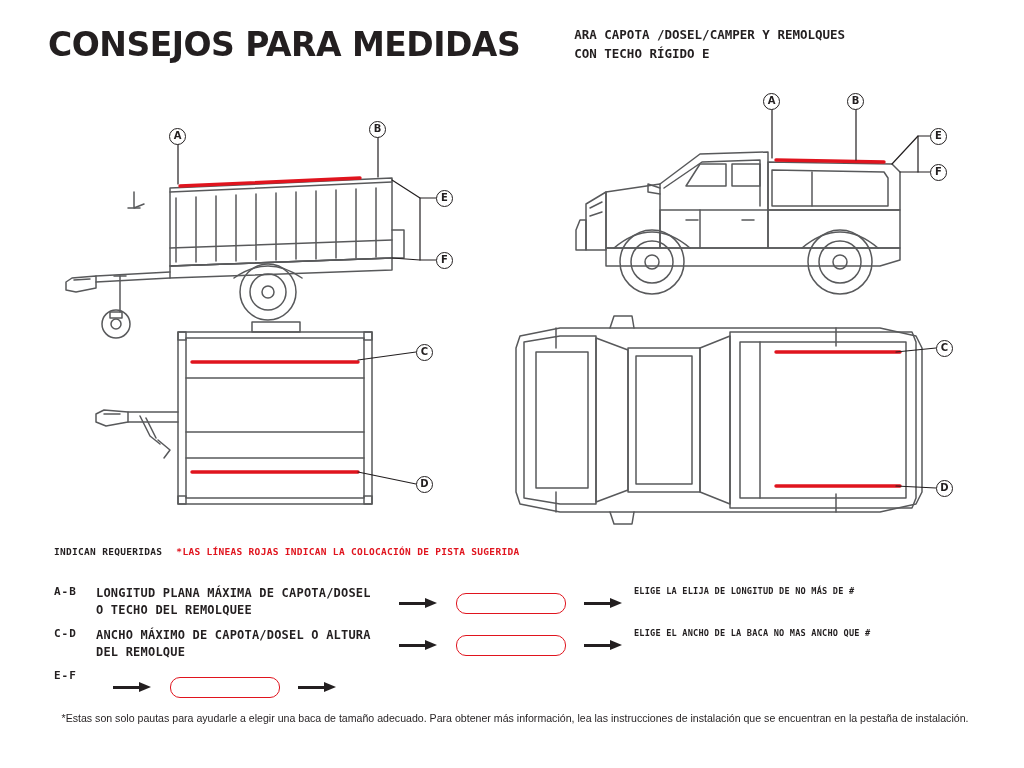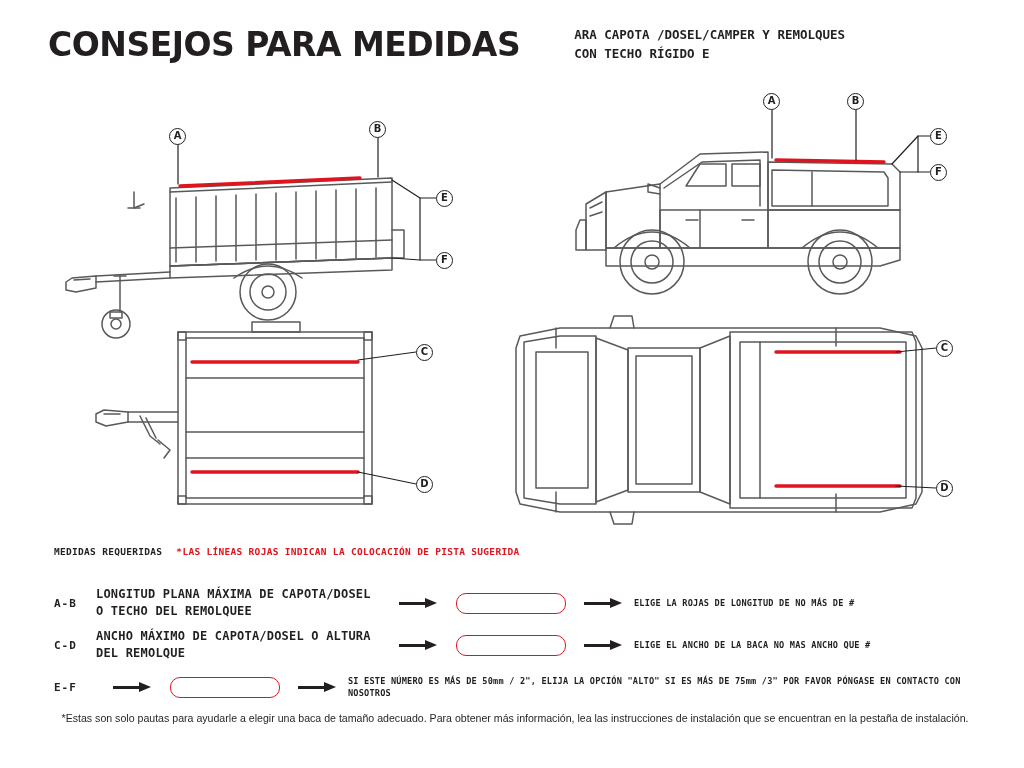--- a/index.html
+++ b/index.html
@@ -107,21 +107,20 @@
 
   
   .rows {
     position: absolute;
     left: 54px;
     top: 582px;
     width: 930px;
   }
   .row {
     display: flex;
-    align-items: center;
     min-height: 36px;
     padding: 3px 0;
   }
   .row-code {
     font-family: "DejaVu Sans Mono", monospace;
     font-weight: bold;
     font-size: 11px;
     letter-spacing: 1px;
     width: 42px;
     flex: none;
@@ -409,39 +408,39 @@
     <div class="bubble" style="left:930px; top:84px;">F</div>
 
     <div class="bubble" style="left:416px; top:264px;">C</div>
     <div class="bubble" style="left:416px; top:396px;">D</div>
 
     <div class="bubble" style="left:936px; top:260px;">C</div>
     <div class="bubble" style="left:936px; top:400px;">D</div>
   </div>
 
   <div class="legend">
-    <span class="legend-title">MEDIDAS REQUERIDAS</span>
+    <span class="legend-title">INDICAN REQUERIDAS</span>
     <span class="legend-note">*LAS LÍNEAS ROJAS INDICAN LA COLOCACIÓN DE PISTA SUGERIDA</span>
   </div>
 
   <div class="rows">
 
     <div class="row">
       <div class="row-code">A-B</div>
       <div class="row-desc">LONGITUD PLANA MÁXIMA DE CAPOTA/DOSEL O TECHO DEL REMOLQUEE</div>
       <div class="arrow-cell">
           <div class="arrow"></div>
         </div>
       <div class="blank-cell">
         <div class="blank-field"></div>
       </div>
       <div class="arrow-cell2">
           <div class="arrow"></div>
         </div>
-      <div class="row-result">ELIGE LA ROJAS DE LONGITUD DE NO MÁS DE #</div>
+      <div class="row-result">ELIGE LA ELIJA DE LONGITUD DE NO MÁS DE #</div>
     </div>
 
     <div class="row">
       <div class="row-code">C-D</div>
       <div class="row-desc">ANCHO MÁXIMO DE CAPOTA/DOSEL O ALTURA DEL REMOLQUE</div>
       <div class="arrow-cell">
           <div class="arrow"></div>
         </div>
       <div class="blank-cell">
         <div class="blank-field"></div>
@@ -456,20 +455,19 @@
       <div class="row-code">E-F</div>
       <div class="arrow-cell">
           <div class="arrow"></div>
         </div>
       <div class="blank-cell">
         <div class="blank-field"></div>
       </div>
       <div class="arrow-cell2">
           <div class="arrow"></div>
         </div>
-      <div class="row-result">SI ESTE NÚMERO ES MÁS DE 50mm / 2", ELIJA LA OPCIÓN "ALTO" SI ES MÁS DE 75mm /3" POR FAVOR PÓNGASE EN CONTACTO CON NOSOTROS</div>
     </div>
 
   </div>
 
   <div class="footer">*Estas son solo pautas para ayudarle a elegir una baca de tamaño adecuado. Para obtener más información, lea las instrucciones de instalación que se encuentran en la pestaña de instalación.</div>
 
 </div>
 
 </body></html>

